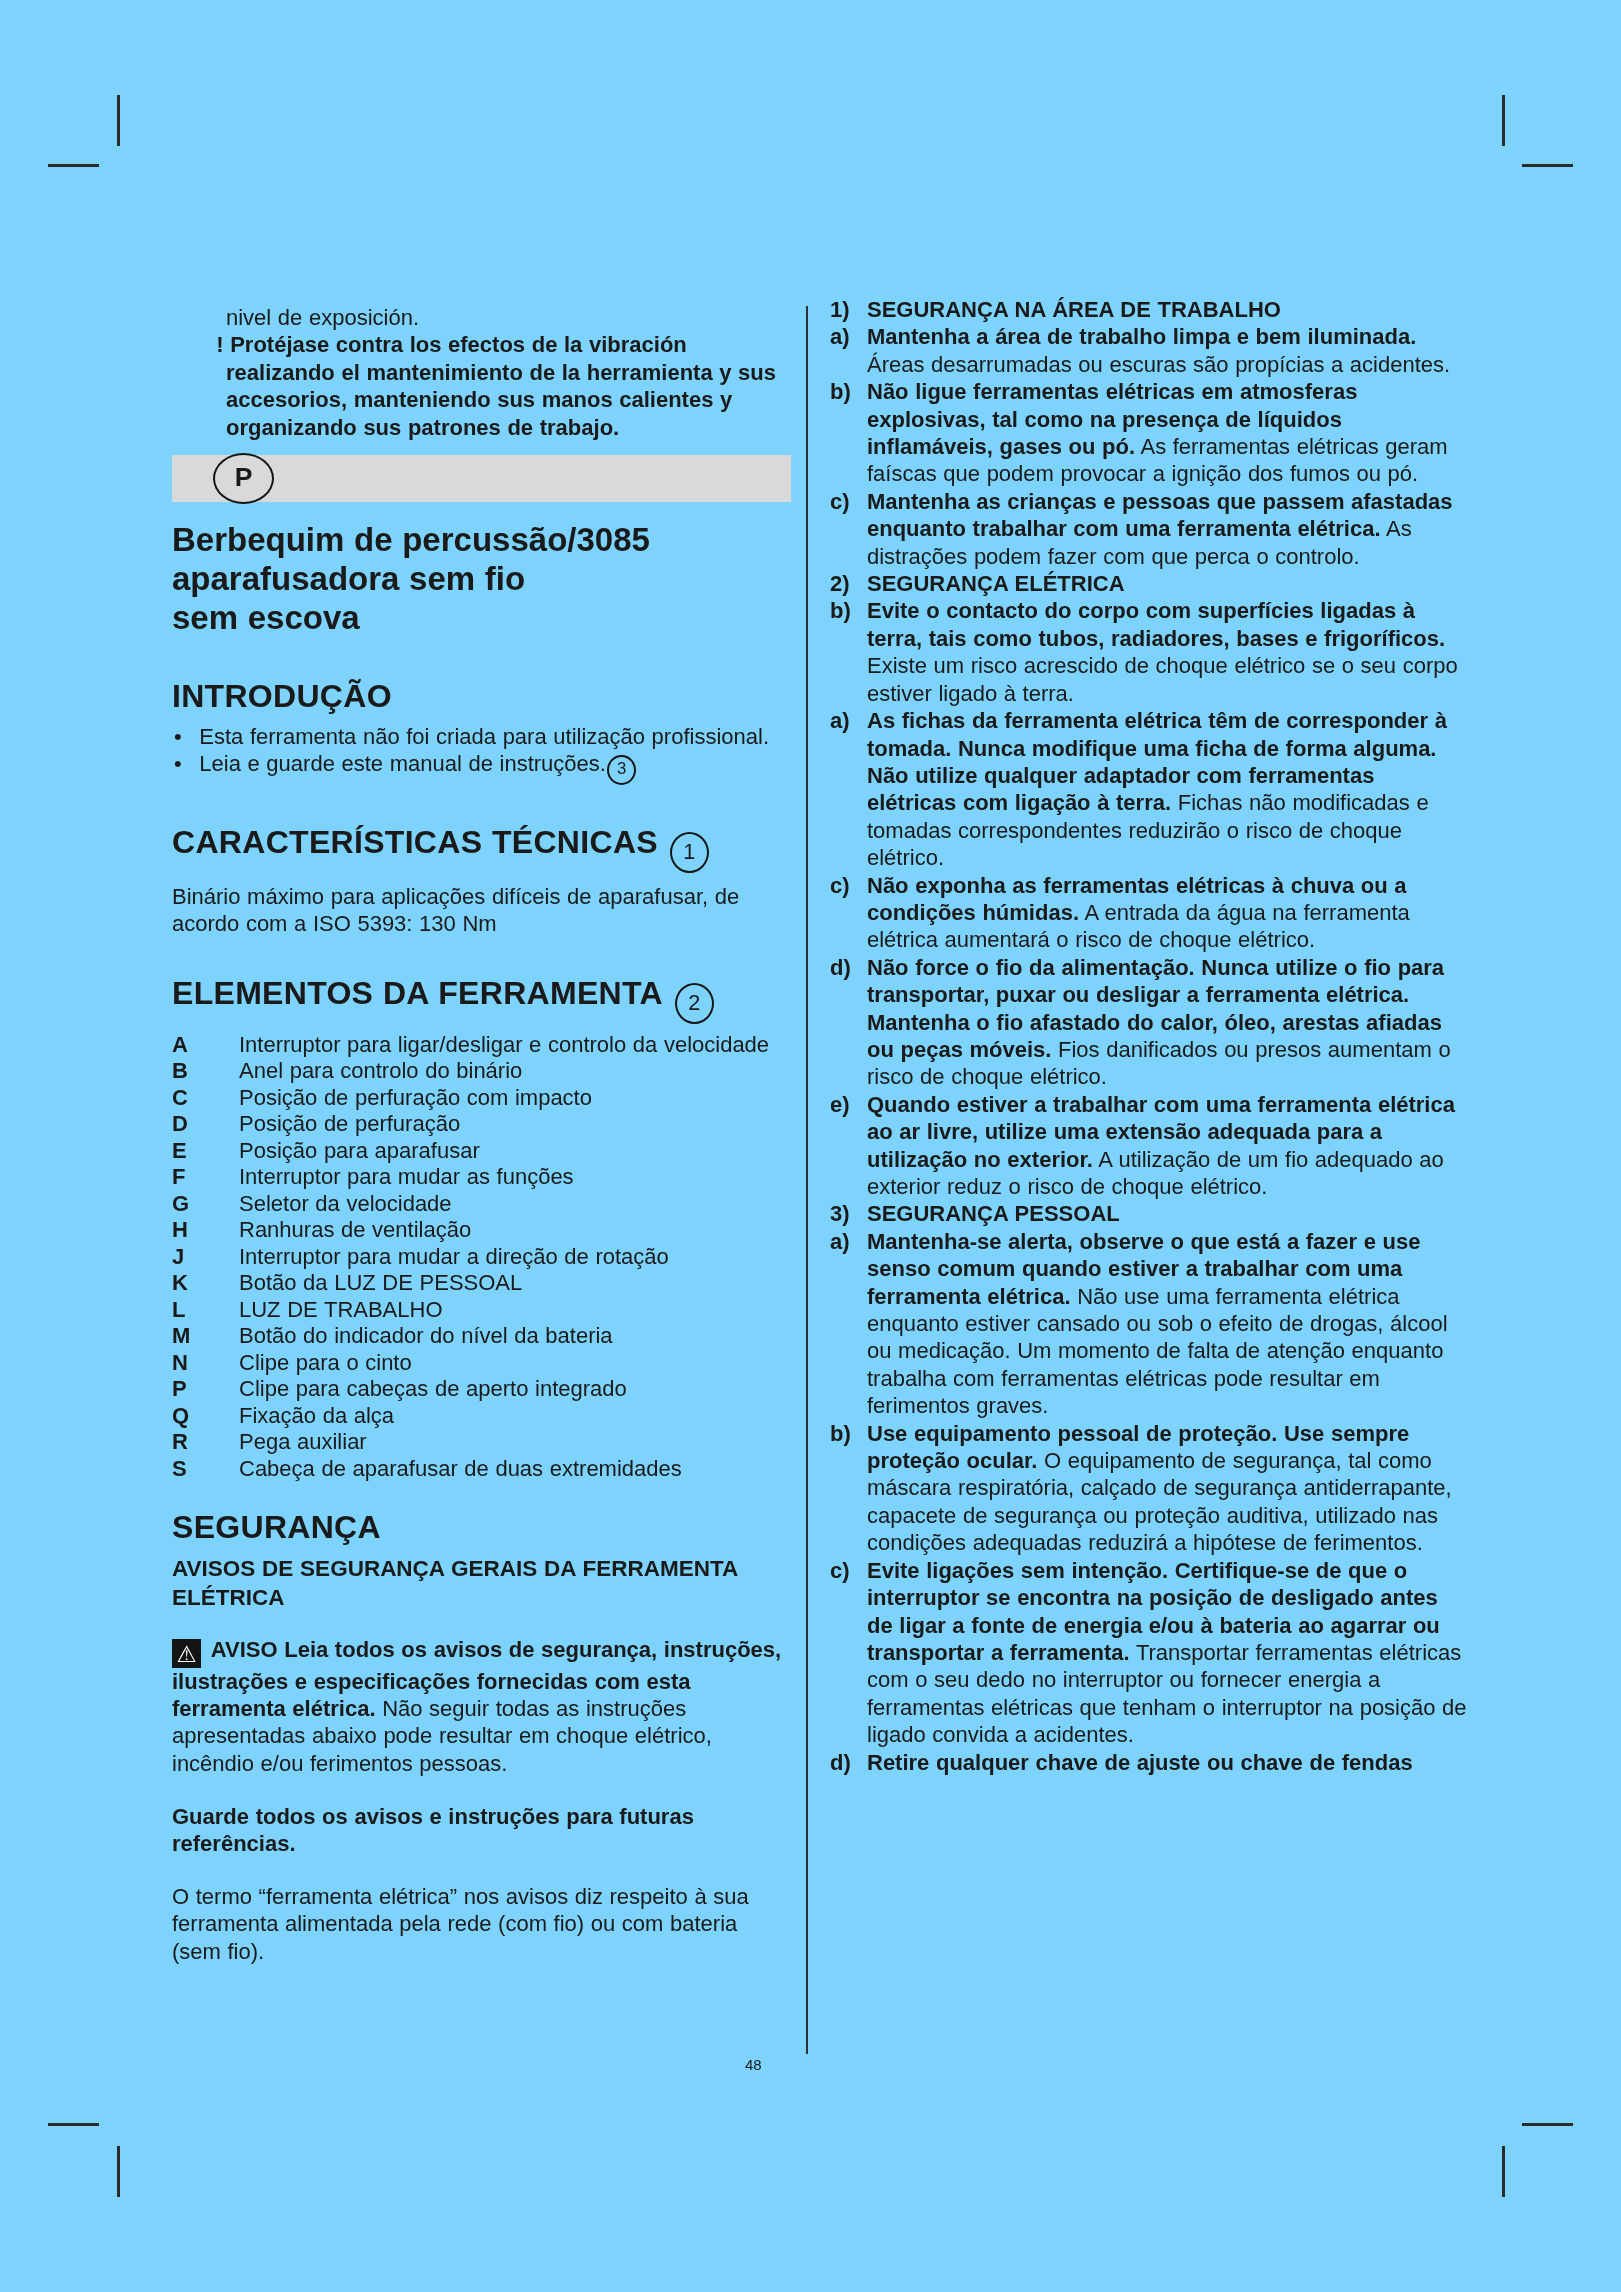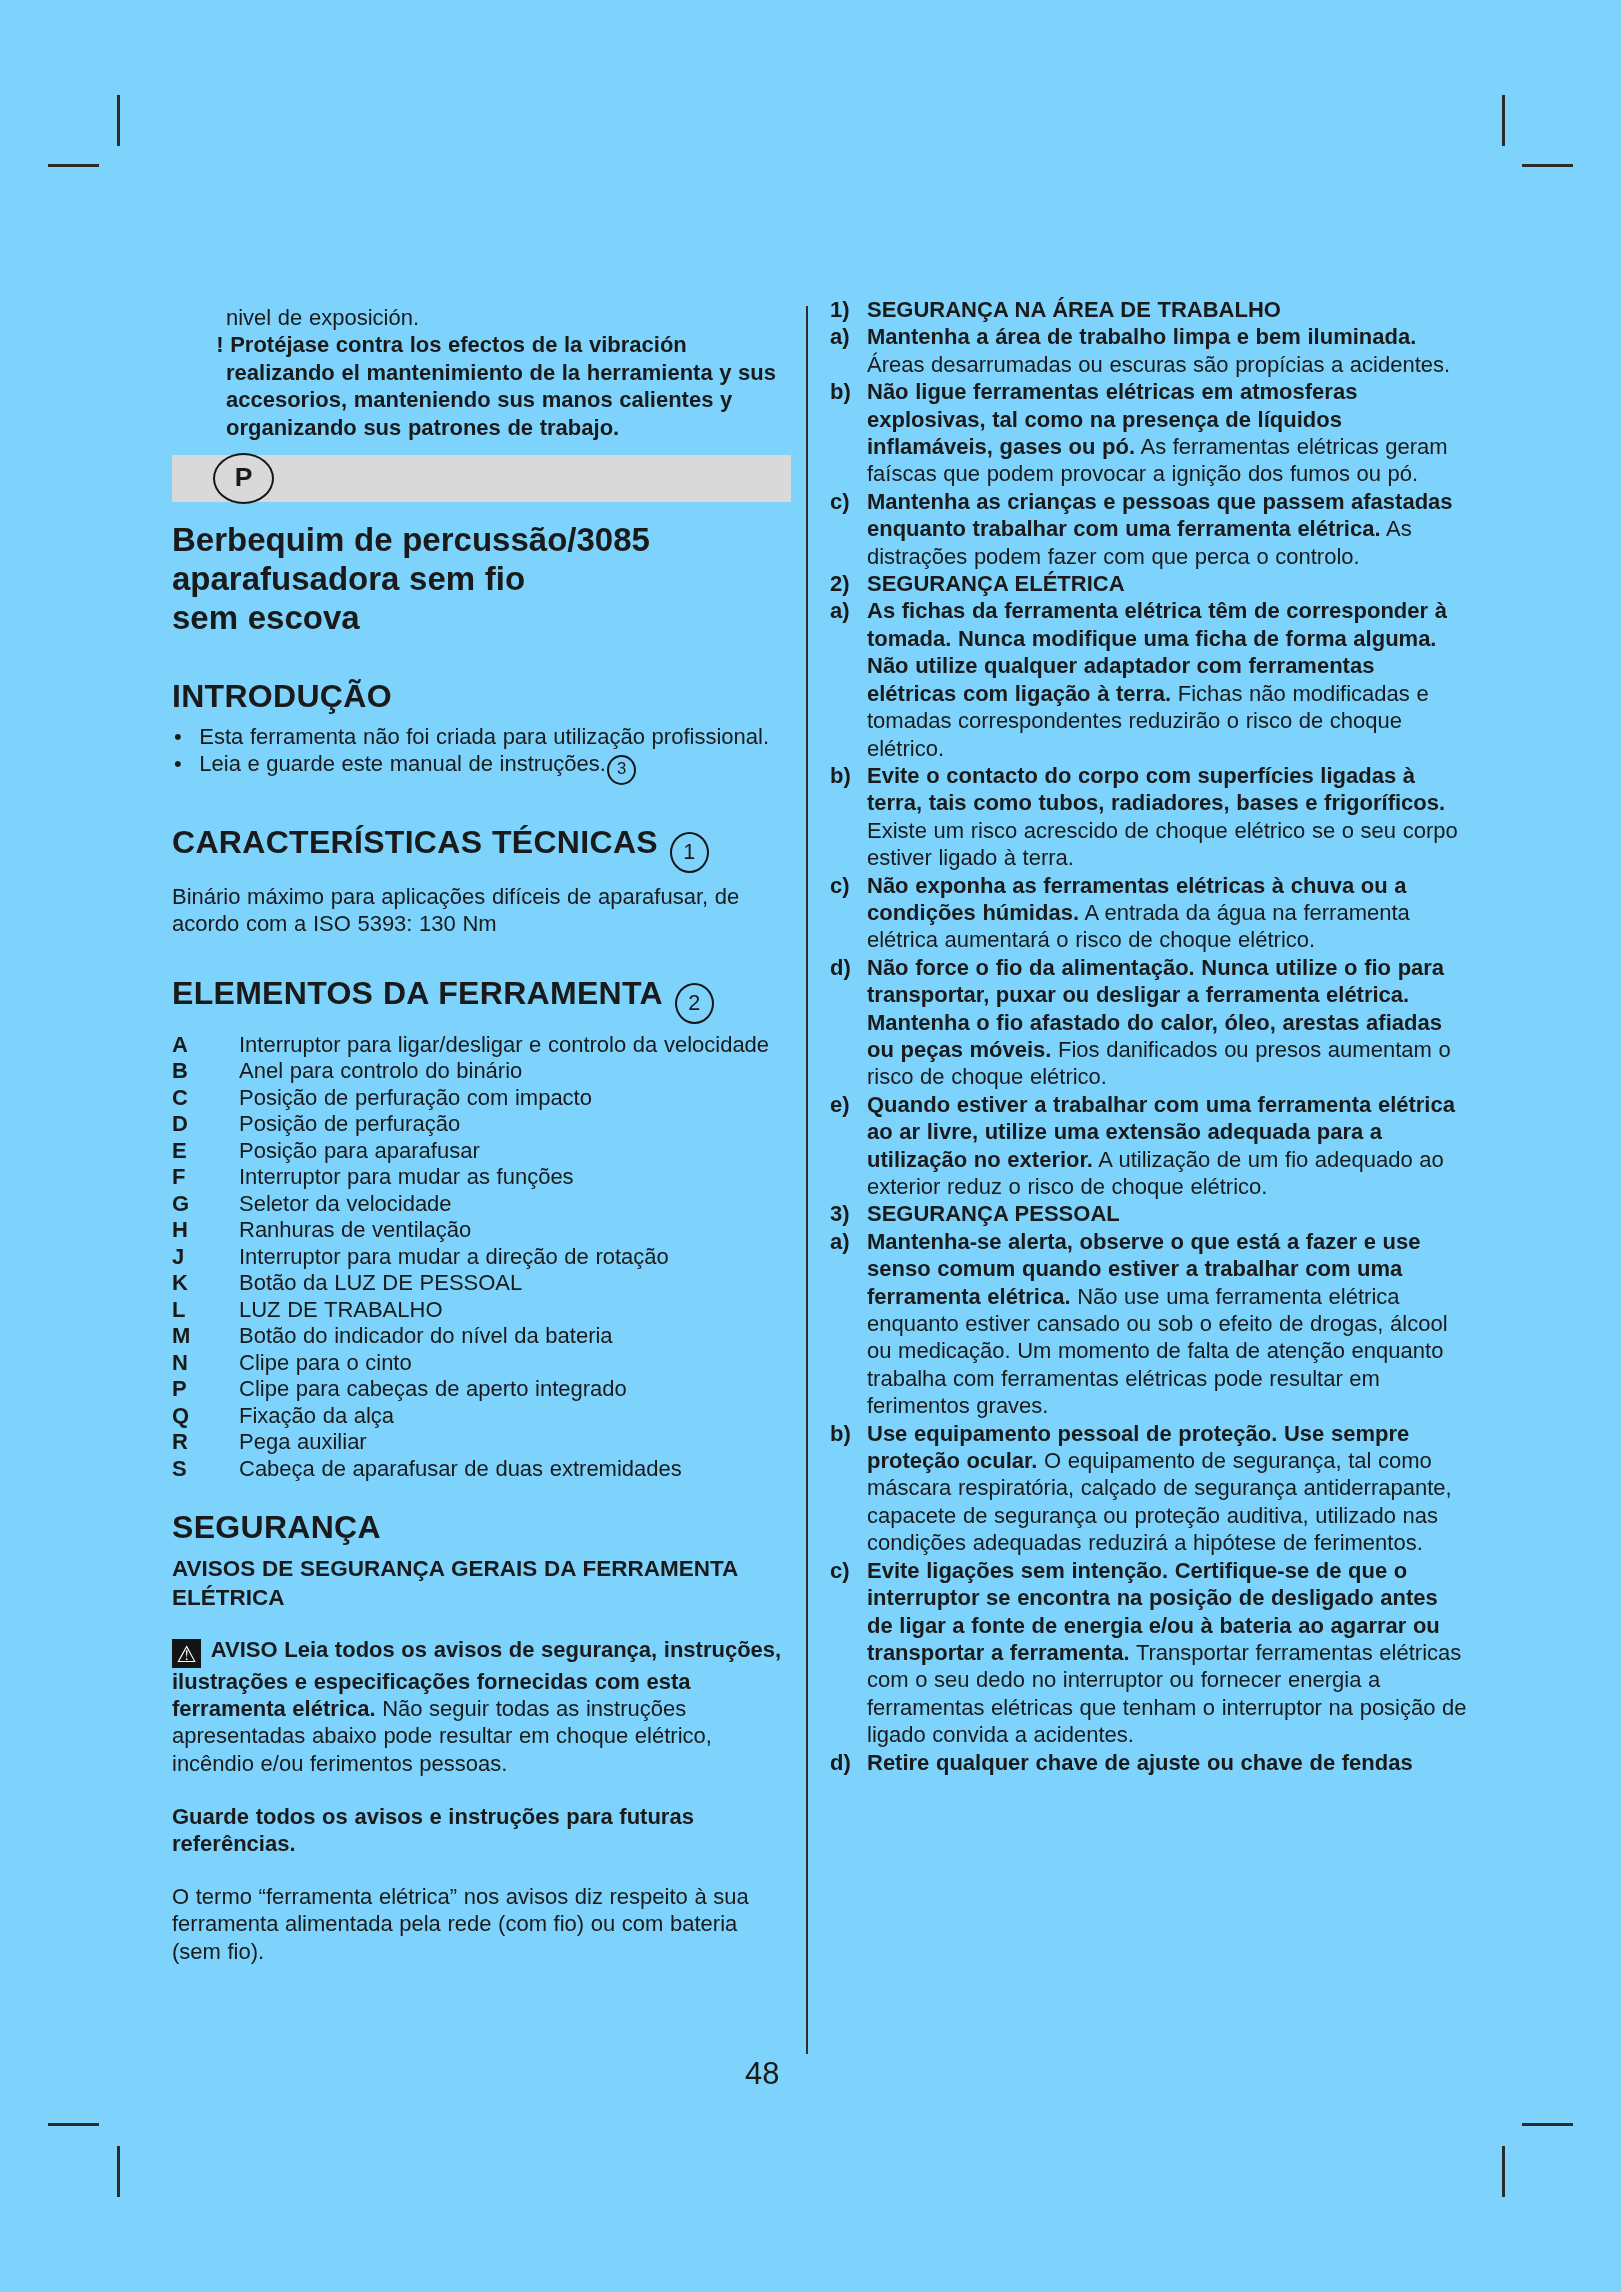--- a/index.html
+++ b/index.html
@@ -7,21 +7,21 @@
     position:relative; width:1621px; height:2293px; background:#7dd3fc;
     font-family:"Liberation Sans","DejaVu Sans",sans-serif; color:#1a1a1a;
     overflow:hidden;
   }
   .mark { position:absolute; background:#2b2b2b; }
 
   
   .col-left  { position:absolute; left:172px; top:304px; width:619px; font-size:22px; line-height:27.4px; word-spacing:0.5px; }
   .col-right { position:absolute; left:830px; top:296px; width:637px; font-size:22px; line-height:27.4px; word-spacing:0.5px; }
   .divider   { position:absolute; left:806px; top:306px; width:2px; height:1748px; background:#2e2e2e; }
-  .pagenum   { position:absolute; left:745px; top:2056px; font-size:31px; }
+  .pagenum   { position:absolute; left:745px; top:2056px; font-size:15px; }
 
   p { margin:0; }
 
   
   .vib { margin-left:54px; }
   .vib-bold { font-weight:bold; text-indent:-9.8px; }
 
   .band { margin-top:13.7px; height:47px; background:#d9d9d9; display:flex; align-items:center; }
   .lang-badge { display:inline-block; width:57px; height:47px; border:2.9px solid #161616;
     border-radius:50%; margin-left:41px; text-align:center; line-height:45px;
@@ -200,22 +200,22 @@
 
     <p class="term-p">O termo “ferramenta elétrica” nos avisos diz respeito à sua ferramenta alimentada pela rede (com fio) ou com bateria (sem fio).</p>
   </div>
 
   <div class="col-right">
     <p class="ritem"><span class="lbl">1)</span><b>SEGURANÇA NA ÁREA DE TRABALHO</b> <span></span></p>
     <p class="ritem"><span class="lbl">a)</span><b>Mantenha a área de trabalho limpa e bem iluminada.</b> <span>Áreas desarrumadas ou escuras são propícias a acidentes.</span></p>
     <p class="ritem"><span class="lbl">b)</span><b>Não ligue ferramentas elétricas em atmosferas explosivas, tal como na presença de líquidos inflamáveis, gases ou pó.</b> <span>As ferramentas elétricas geram faíscas que podem provocar a ignição dos fumos ou pó.</span></p>
     <p class="ritem"><span class="lbl">c)</span><b>Mantenha as crianças e pessoas que passem afastadas enquanto trabalhar com uma ferramenta elétrica.</b> <span>As distrações podem fazer com que perca o controlo.</span></p>
     <p class="ritem"><span class="lbl">2)</span><b>SEGURANÇA ELÉTRICA</b> <span></span></p>
+    <p class="ritem"><span class="lbl">b)</span><b>Evite o contacto do corpo com superfícies ligadas à terra, tais como tubos, radiadores, bases e frigoríficos.</b> <span>Existe um risco acrescido de choque elétrico se o seu corpo estiver ligado à terra.</span></p>
     <p class="ritem"><span class="lbl">a)</span><b>As fichas da ferramenta elétrica têm de corresponder à tomada. Nunca modifique uma ficha de forma alguma. Não utilize qualquer adaptador com ferramentas elétricas com ligação à terra.</b> <span>Fichas não modificadas e tomadas correspondentes reduzirão o risco de choque elétrico.</span></p>
-    <p class="ritem"><span class="lbl">b)</span><b>Evite o contacto do corpo com superfícies ligadas à terra, tais como tubos, radiadores, bases e frigoríficos.</b> <span>Existe um risco acrescido de choque elétrico se o seu corpo estiver ligado à terra.</span></p>
     <p class="ritem"><span class="lbl">c)</span><b>Não exponha as ferramentas elétricas à chuva ou a condições húmidas.</b> <span>A entrada da água na ferramenta elétrica aumentará o risco de choque elétrico.</span></p>
     <p class="ritem"><span class="lbl">d)</span><b>Não force o fio da alimentação. Nunca utilize o fio para transportar, puxar ou desligar a ferramenta elétrica. Mantenha o fio afastado do calor, óleo, arestas afiadas ou peças móveis.</b> <span>Fios danificados ou presos aumentam o risco de choque elétrico.</span></p>
     <p class="ritem"><span class="lbl">e)</span><b>Quando estiver a trabalhar com uma ferramenta elétrica ao ar livre, utilize uma extensão adequada para a utilização no exterior.</b> <span>A utilização de um fio adequado ao exterior reduz o risco de choque elétrico.</span></p>
     <p class="ritem"><span class="lbl">3)</span><b>SEGURANÇA PESSOAL</b> <span></span></p>
     <p class="ritem"><span class="lbl">a)</span><b>Mantenha-se alerta, observe o que está a fazer e use senso comum quando estiver a trabalhar com uma ferramenta elétrica.</b> <span>Não use uma ferramenta elétrica enquanto estiver cansado ou sob o efeito de drogas, álcool ou medicação. Um momento de falta de atenção enquanto trabalha com ferramentas elétricas pode resultar em ferimentos graves.</span></p>
     <p class="ritem"><span class="lbl">b)</span><b>Use equipamento pessoal de proteção. Use sempre proteção ocular.</b> <span>O equipamento de segurança, tal como máscara respiratória, calçado de segurança antiderrapante, capacete de segurança ou proteção auditiva, utilizado nas condições adequadas reduzirá a hipótese de ferimentos.</span></p>
     <p class="ritem"><span class="lbl">c)</span><b>Evite ligações sem intenção. Certifique-se de que o interruptor se encontra na posição de desligado antes de ligar a fonte de energia e/ou à bateria ao agarrar ou transportar a ferramenta.</b> <span>Transportar ferramentas elétricas com o seu dedo no interruptor ou fornecer energia a ferramentas elétricas que tenham o interruptor na posição de ligado convida a acidentes.</span></p>
     <p class="ritem"><span class="lbl">d)</span><b>Retire qualquer chave de ajuste ou chave de fendas</b> <span></span></p>
   </div>
 

